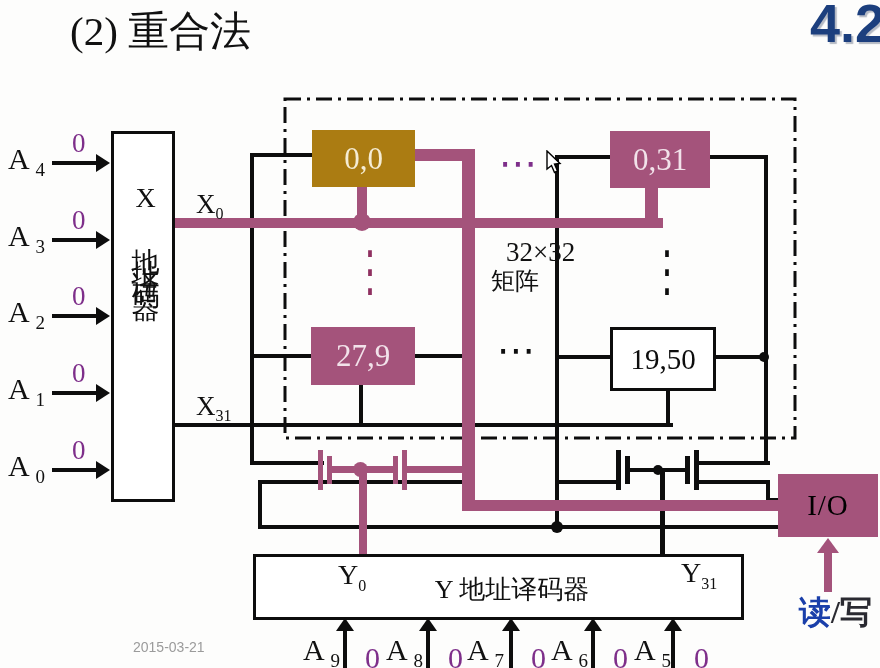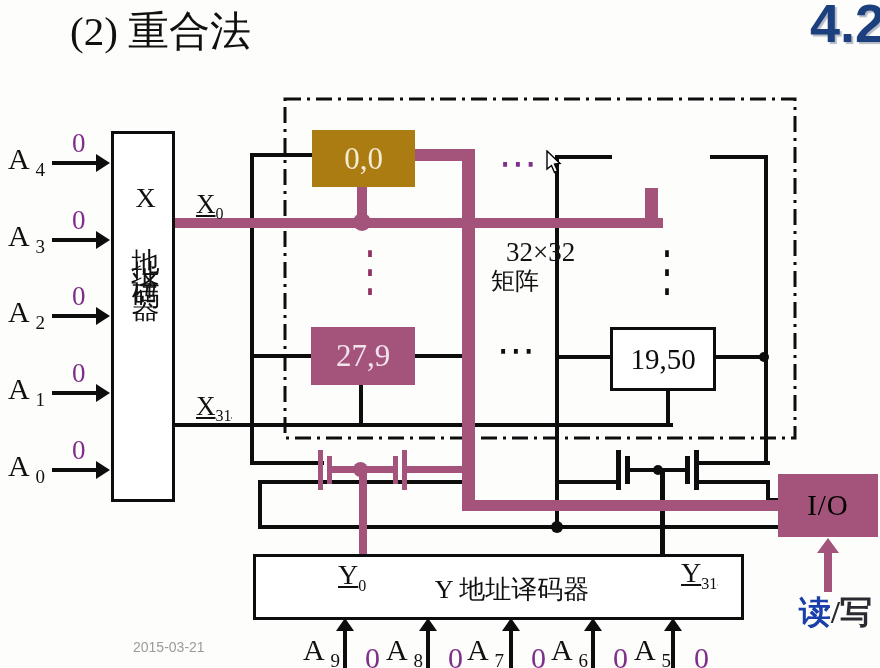--- a/index.html
+++ b/index.html
@@ -11,21 +11,21 @@
   .wire{position:absolute;background:var(--ink,#0d0d0d);}
   .pwire{position:absolute;background:var(--accent_purple,#a4537b);}
   .bdot{position:absolute;border-radius:50%;background:var(--ink,#0d0d0d);}
   .pdot{position:absolute;border-radius:50%;background:var(--accent_purple,#a4537b);}
   .bbar{position:absolute;background:var(--ink,#0d0d0d);}
   .pbar{position:absolute;background:var(--accent_purple,#a4537b);}
   .cell{position:absolute;display:flex;align-items:center;justify-content:center;font-size:31px;}
   .cell.gold{background:var(--cell_gold,#ab7c12);color:#f5ecd4;}
   .cell.purple{background:var(--accent_purple,#a4537b);color:#f2e2ea;}
   .cell.plain{background:#fff;border:3px solid var(--ink,#0d0d0d);color:#0d0d0d;}
-  .siglabel{position:absolute;font-size:27px;text-decoration:underline;}
+  .siglabel{position:absolute;font-size:27px;}
   .siglabel sub{font-size:16px;}
   .inlabel{position:absolute;font-size:30px;}
   .inlabel sub{font-size:19px;}
   .bit{position:absolute;font-size:27px;color:var(--digit_violet,#7e2f8a);}
   .ah-right{position:absolute;width:0;height:0;border-top:9px solid transparent;
     border-bottom:9px solid transparent;border-left:14px solid var(--ink,#0d0d0d);}
   .ah-up{position:absolute;width:0;height:0;border-left:9px solid transparent;
     border-right:9px solid transparent;border-bottom:13px solid var(--ink,#0d0d0d);}
   .ah-up-p{position:absolute;width:0;height:0;border-left:11px solid transparent;
     border-right:11px solid transparent;border-bottom:15px solid var(--accent_purple,#a4537b);}
@@ -95,20 +95,23 @@
   <div class="pwire" style="left:332px;top:466px;width:62px;height:7px;"></div>
   <div class="pdot" style="left:353px;top:462px;width:15px;height:15px;"></div>
   <div class="pbar" style="left:393px;top:456px;width:5px;height:28px;"></div>
   <div class="pbar" style="left:402px;top:450px;width:5px;height:40px;"></div>
   <div class="pwire" style="left:407px;top:466px;width:56px;height:7px;"></div>
   <div class="pwire" style="left:359px;top:470px;width:8px;height:86px;"></div>
 
   <div class="cell gold" style="left:312px;top:130px;width:103px;height:57px;">
     <span>0,0</span>
   </div>
+  <div class="cell purple" style="left:610px;top:131px;width:100px;height:57px;">
+    <span>0,31</span>
+  </div>
   <div class="cell purple" style="left:311px;top:327px;width:104px;height:58px;">
     <span>27,9</span>
   </div>
   <div class="cell plain" style="left:610px;top:327px;width:100px;height:58px;font-size:29px;">
     <span>19,50</span>
   </div>
 
   <div class="hdots" style="left:499px;top:148px;color:var(--digit_violet,#7e2f8a);">⋯</div>
   <div class="hdots" style="left:497px;top:335px;color:#0d0d0d;">⋯</div>
   <div class="vdots" style="left:352px;top:248px;color:#8f3060;">⋮</div>

